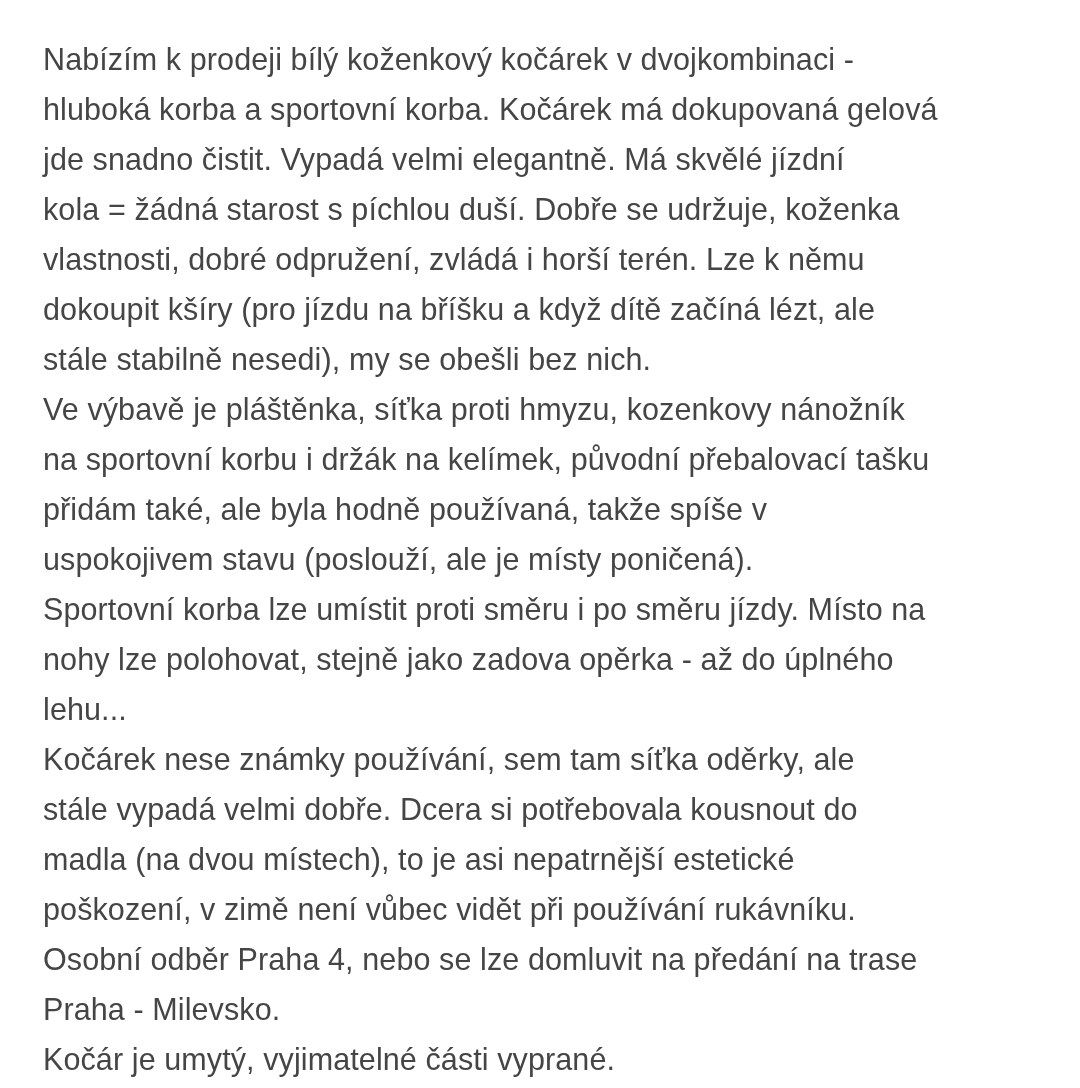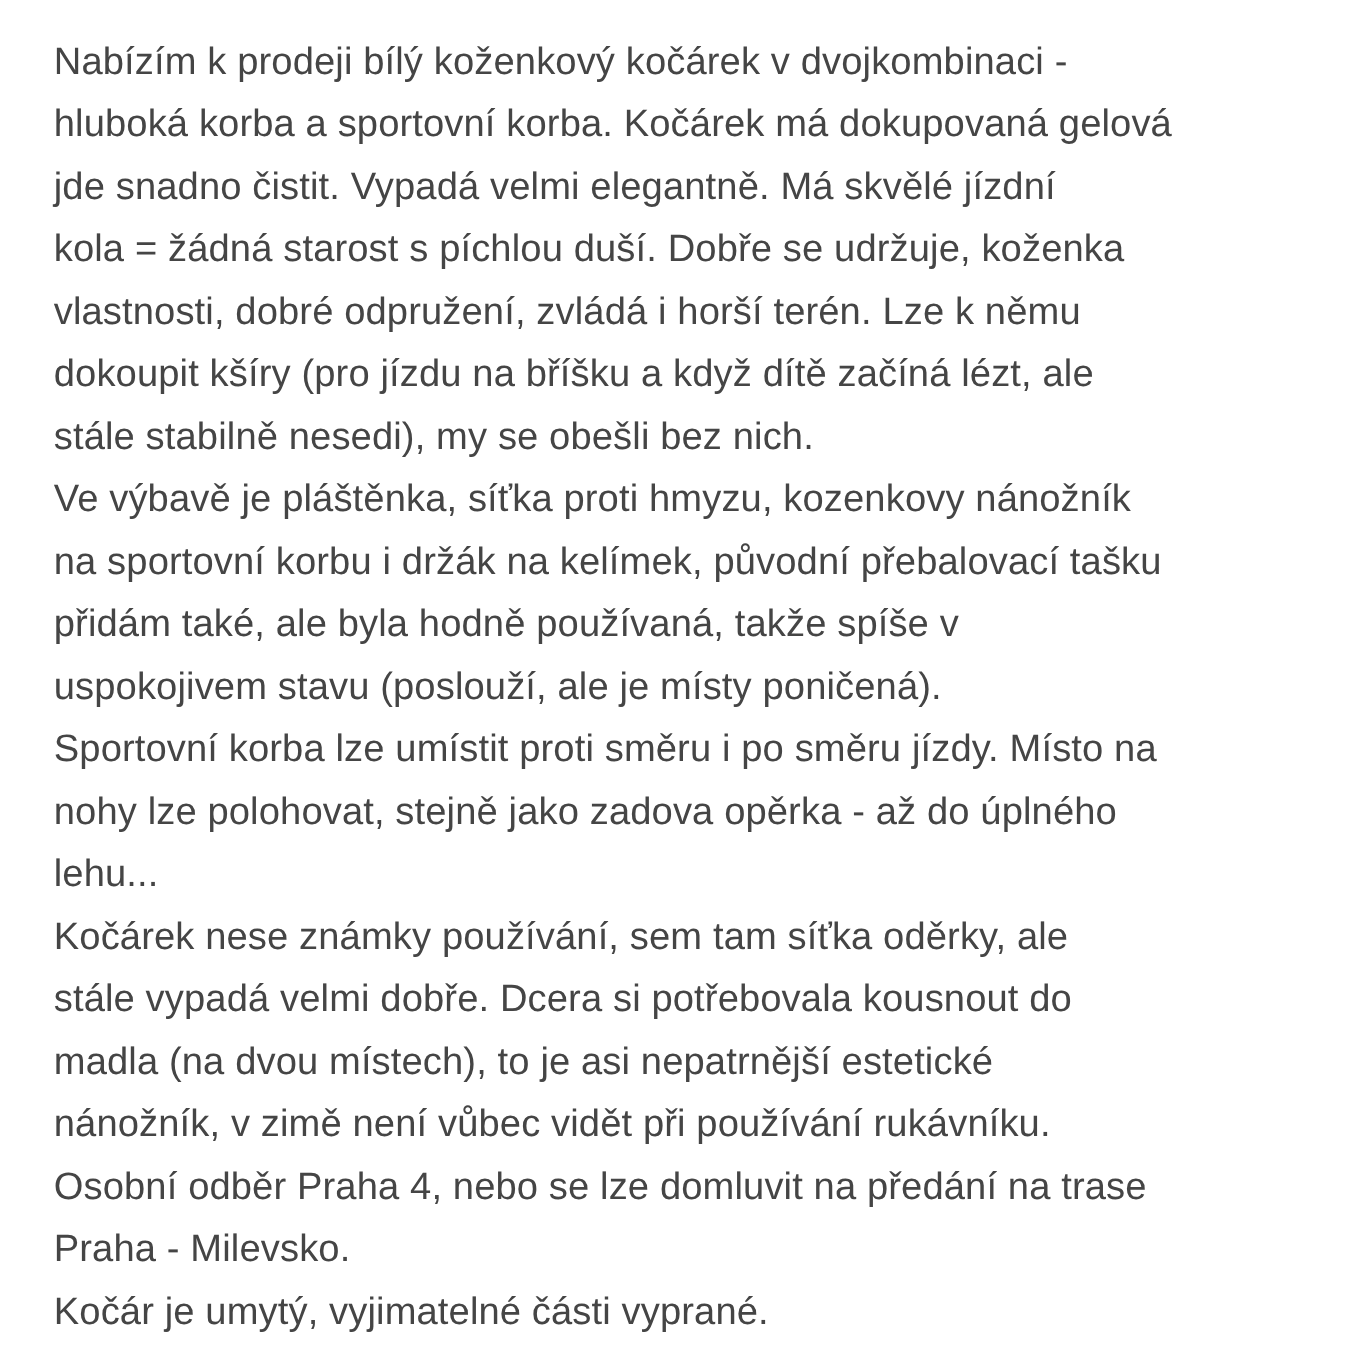--- a/index.html
+++ b/index.html
@@ -9,21 +9,21 @@
     }
     body {
       width: 1080px;
       height: 1088px;
       overflow: hidden;
       position: relative;
     }
     .description {
       position: absolute;
       left: 43px;
-      top: 24px;
+      top: 34px;
       width: 1010px;
       font-family: "Liberation Sans", sans-serif;
       font-size: 30.5px;
       line-height: 50px;
       color: #454545;
       letter-spacing: 0.1px;
     }
     .line {
       display: block;
       white-space: nowrap;
@@ -44,17 +44,17 @@
   <span class="line">Ve výbavě je pláštěnka, síťka proti hmyzu, kozenkovy nánožník</span>
   <span class="line">na sportovní korbu i držák na kelímek, původní přebalovací tašku</span>
   <span class="line">přidám také, ale byla hodně používaná, takže spíše v</span>
   <span class="line">uspokojivem stavu (poslouží, ale je místy poničená).</span>
   <span class="line">Sportovní korba lze umístit proti směru i po směru jízdy. Místo na</span>
   <span class="line">nohy lze polohovat, stejně jako zadova opěrka - až do úplného</span>
   <span class="line">lehu...</span>
   <span class="line">Kočárek nese známky používání, sem tam síťka oděrky, ale</span>
   <span class="line">stále vypadá velmi dobře. Dcera si potřebovala kousnout do</span>
   <span class="line">madla (na dvou místech), to je asi nepatrnější estetické</span>
-  <span class="line">nánožník, v zimě není vůbec vidět při používání rukávníku.</span>
+  <span class="line">poškození, v zimě není vůbec vidět při používání rukávníku.</span>
   <span class="line">Osobní odběr Praha 4, nebo se lze domluvit na předání na trase</span>
   <span class="line">Praha - Milevsko.</span>
   <span class="line">Kočár je umytý, vyjimatelné části vyprané.</span>
 </div>
 
 </body></html>

